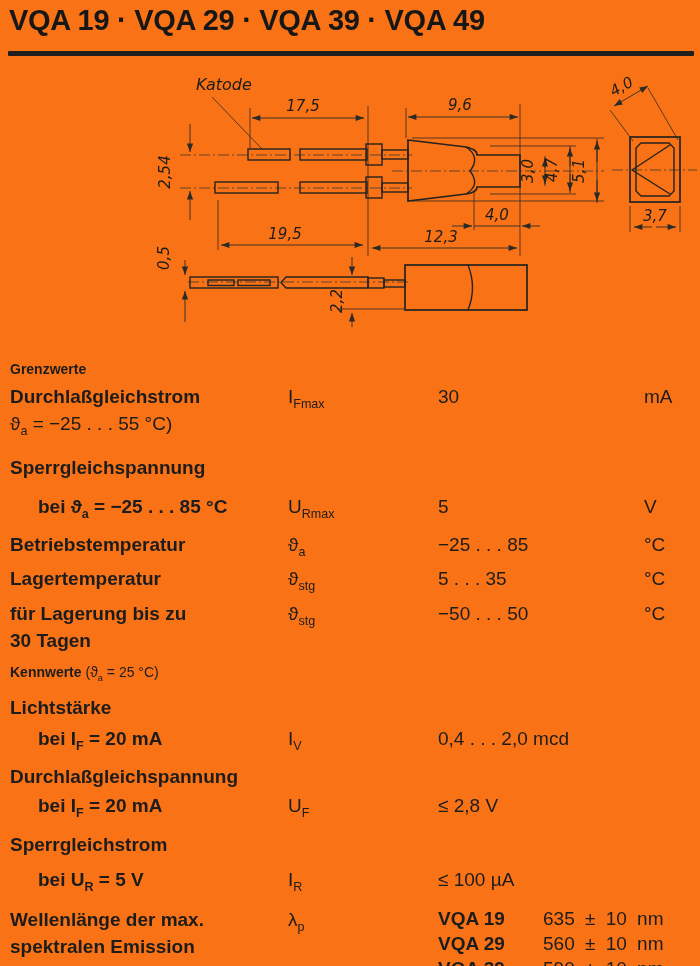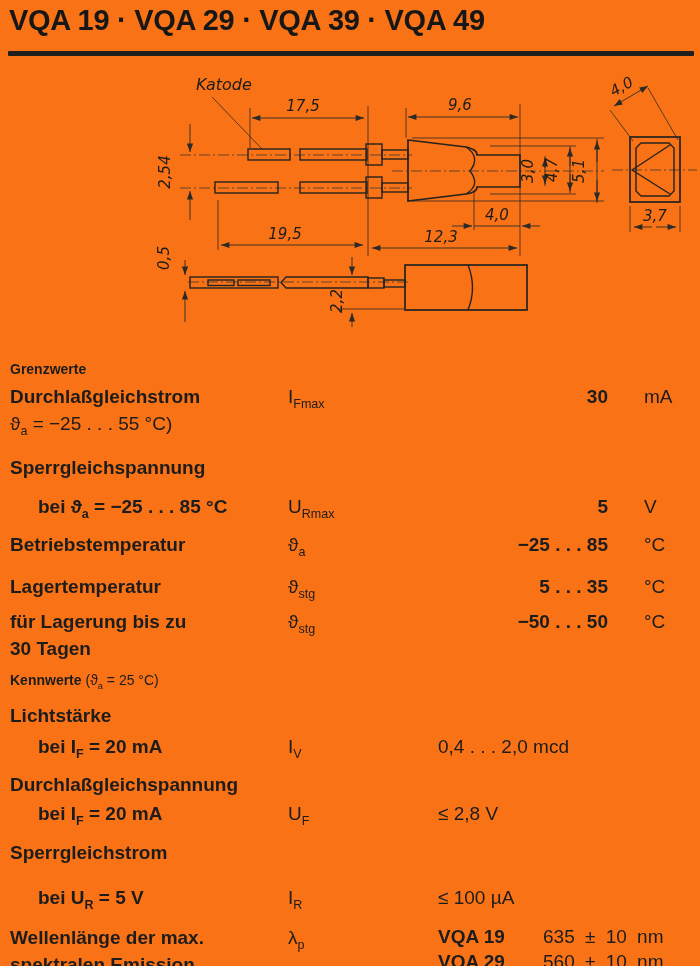--- a/index.html
+++ b/index.html
@@ -22,21 +22,21 @@
   .dt{font:italic 15px "DejaVu Sans",sans-serif;fill:#1d1c18;}
   .dt.big{font-size:16px;}
   .specs{position:absolute;left:0;top:350px;width:700px;padding:6px 10px 0 10px;box-sizing:border-box;
     font-size:19px;line-height:27px;}
   .sec-h{font-weight:700;font-size:14px;}
   .row{display:grid;grid-template-columns:278px 150px 170px 82px;}
   .name{font-weight:700;}
   .nw{font-weight:400;}
   .ind{padding-left:28px;}
   .sym{font-weight:400;}
-  .val{text-align:right;font-weight:700;}
+  .val{text-align:left;font-weight:400;}
   .unit{padding-left:36px;font-weight:400;}
   .merged{grid-column:3 / 5;text-align:left;font-weight:400;}
   .pr4{padding-right:4px;}  .pr30{padding-right:30px;}
   .pr20{padding-right:20px;}
   .wl{text-align:left;}
   .varrow{display:grid;grid-template-columns:105px auto;line-height:25px;}
   .model{font-weight:700;}
   .wval{font-weight:400;word-spacing:5px;}
   sub{font-size:66%;text-align:center;}
 </style>
@@ -185,21 +185,21 @@
       <div class="unit">V</div>
     </div>
 
     <div class="row" style="margin-top:3px">
       <div class="name">Betriebstemperatur</div>
       <div class="sym">ϑ<sub>a</sub></div>
       <div class="val">−25 . . . 85</div>
       <div class="unit">°C</div>
     </div>
 
-    <div class="row" style="margin-top:8px">
+    <div class="row" style="margin-top:0">
       <div class="name">Lagertemperatur</div>
       <div class="sym">ϑ<sub>stg</sub></div>
       <div class="val">5 . . . 35</div>
       <div class="unit">°C</div>
     </div>
 
     <div class="row">
       <div class="name">für Lagerung bis zu<br>30 Tagen</div>
       <div class="sym">ϑ<sub>stg</sub></div>
       <div class="val">−50 . . . 50</div>
@@ -225,21 +225,21 @@
     <div class="row" style="margin-top:2px">
       <div class="name ind">bei I<sub>F</sub> = 20 mA</div>
       <div class="sym">U<sub>F</sub></div>
       <div class="merged pr30">≤ 2,8 V</div>
     </div>
 
     <div class="row" style="margin-top:4px">
       <div class="name">Sperrgleichstrom</div>
     </div>
 
-    <div class="row" style="margin-top:18px">
+    <div class="row" style="margin-top:8px">
       <div class="name ind">bei U<sub>R</sub> = 5 V</div>
       <div class="sym">I<sub>R</sub></div>
       <div class="merged pr20">≤ 100 µA</div>
     </div>
 
     <div class="row" style="margin-top:6px">
       <div class="name">Wellenlänge der max.<br>spektralen Emission</div>
       <div class="sym">λ<sub>p</sub></div>
       <div class="merged wl">
         <div class="varrow">

